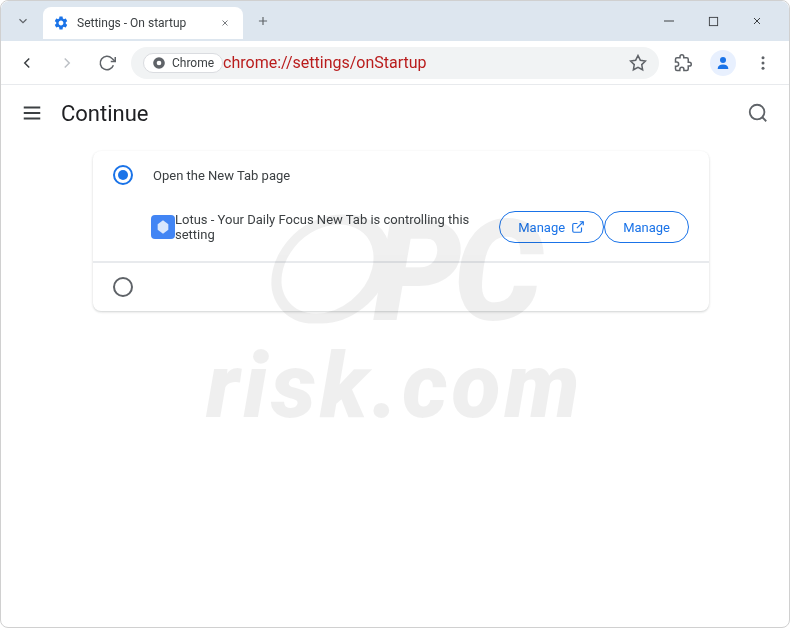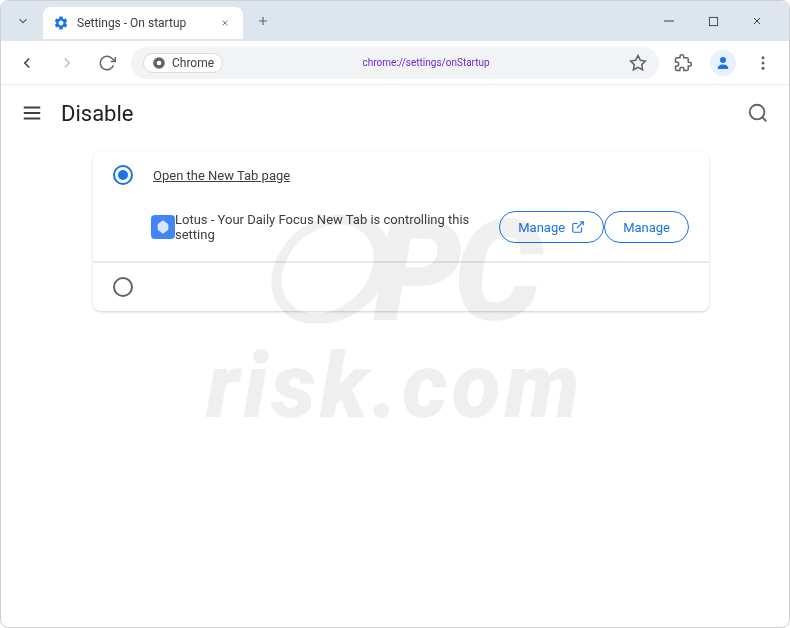--- a/index.html
+++ b/index.html
@@ -23,40 +23,40 @@
 .win-btn { width: 28px; height: 28px; display: flex; align-items: center; justify-content: center; cursor: pointer; color: #3c4043; }
 
 
 .toolbar { height: 44px; background: #fff; display: flex; align-items: center; padding: 0 10px; gap: 8px; border-bottom: 1px solid #e8eaed; }
 .nav-btn { width: 32px; height: 32px; display: flex; align-items: center; justify-content: center; cursor: pointer; color: #5f6368; border-radius: 16px; }
 .nav-btn.disabled { color: #bdc1c6; }
 .omnibox { flex: 1; height: 32px; background: #f1f3f4; border-radius: 16px; display: flex; align-items: center; padding: 0 12px; }
 .omnibox .chip { display: flex; align-items: center; gap: 6px; background: #fff; border-radius: 12px; padding: 2px 8px; border: 1px solid #dadce0; }
 .omnibox .chip-icon { width: 14px; height: 14px; }
 .omnibox .chip-text { font-size: 12px; color: #3c4043; }
-.omnibox .url { font-size: 10px; color: #6d28d9; flex: 1; text-align: center; }
+.omnibox .url { font-size: 16px; color: #b91c1c; flex: 1; }
 .omnibox .star { color: #5f6368; }
 .tool-icon { width: 32px; height: 32px; display: flex; align-items: center; justify-content: center; cursor: pointer; color: #5f6368; }
 .avatar { width: 26px; height: 26px; border-radius: 50%; background: #e8f0fe; display: flex; align-items: center; justify-content: center; color: #1a73e8; }
 
 
 .settings-header { height: 56px; display: flex; align-items: center; padding: 0 20px; gap: 18px; }
 .menu-icon { cursor: pointer; color: #3c4043; }
 .settings-title { font-size: 22px; color: #202124; flex: 1; }
 .search-btn { cursor: pointer; color: #5f6368; }
 
 
 .content { padding: 10px 80px 0 92px; }
 .section-title { font-size: 14px; color: #3c4043; margin-bottom: 14px; font-weight: 500; }
 .card { background: #fff; border-radius: 8px; box-shadow: 0 1px 2px rgba(60,64,67,0.15), 0 1px 3px rgba(60,64,67,0.1); overflow: hidden; }
 .radio-row { display: flex; align-items: center; padding: 14px 20px; gap: 20px; }
 .radio { width: 20px; height: 20px; border: 2px solid #5f6368; border-radius: 50%; position: relative; flex-shrink: 0; cursor: pointer; }
 .radio.selected { border-color: #1a73e8; }
 .radio.selected::after { content: ''; position: absolute; inset: 3px; background: #1a73e8; border-radius: 50%; }
-.radio-label { font-size: 13px; color: #3c4043; text-decoration: underline; }
+.radio-label { font-size: 13px; color: #3c4043; }
 .extension-row { display: flex; align-items: center; padding: 12px 20px 18px 58px; gap: 0; }
 .ext-icon { width: 24px; height: 24px; background: #4285f4; border-radius: 4px; display: flex; align-items: center; justify-content: center; flex-shrink: 0; }
 .ext-text { font-size: 13px; color: #3c4043; flex: 1; }
 .pill-btn { height: 32px; padding: 0 18px; border: 1px solid #1a73e8; border-radius: 16px; background: transparent; color: #1a73e8; font-size: 13px; cursor: pointer; display: flex; align-items: center; gap: 6px; text-align: center; }
 .divider { height: 1px; background: #e8eaed; }
 </style>
 </head>
 <body>
 
 <div class="watermark">
@@ -160,21 +160,21 @@
       </svg>
   </div>
 </div>
 
 <div class="settings-header">
   <svg class="menu-icon" width="22" height="22" viewBox="0 0 24 24" stroke="#3c4043" stroke-width="2">
       <line x1="3" y1="6" x2="21" y2="6"></line>
       <line x1="3" y1="12" x2="21" y2="12"></line>
       <line x1="3" y1="18" x2="21" y2="18"></line>
     </svg>
-  <div class="settings-title">Disable</div>
+  <div class="settings-title">Continue</div>
   <svg class="search-btn" width="22" height="22" viewBox="0 0 24 24" fill="none" stroke="#5f6368" stroke-width="2">
       <circle cx="11" cy="11" r="8"></circle>
       <line x1="21" y1="21" x2="16.65" y2="16.65"></line>
     </svg>
 </div>
 
 <div class="content">
   <div class="card">
     <div class="radio-row">
       <div class="radio selected"></div>

